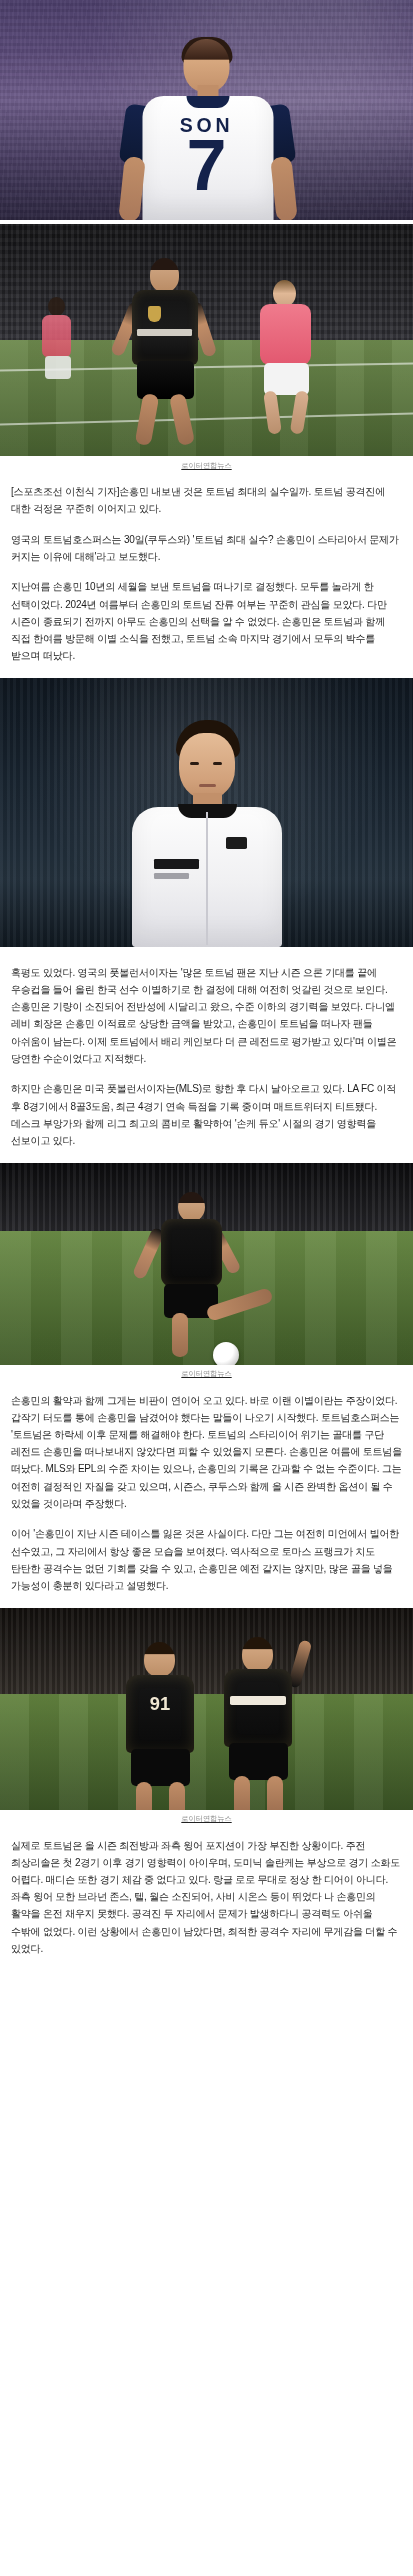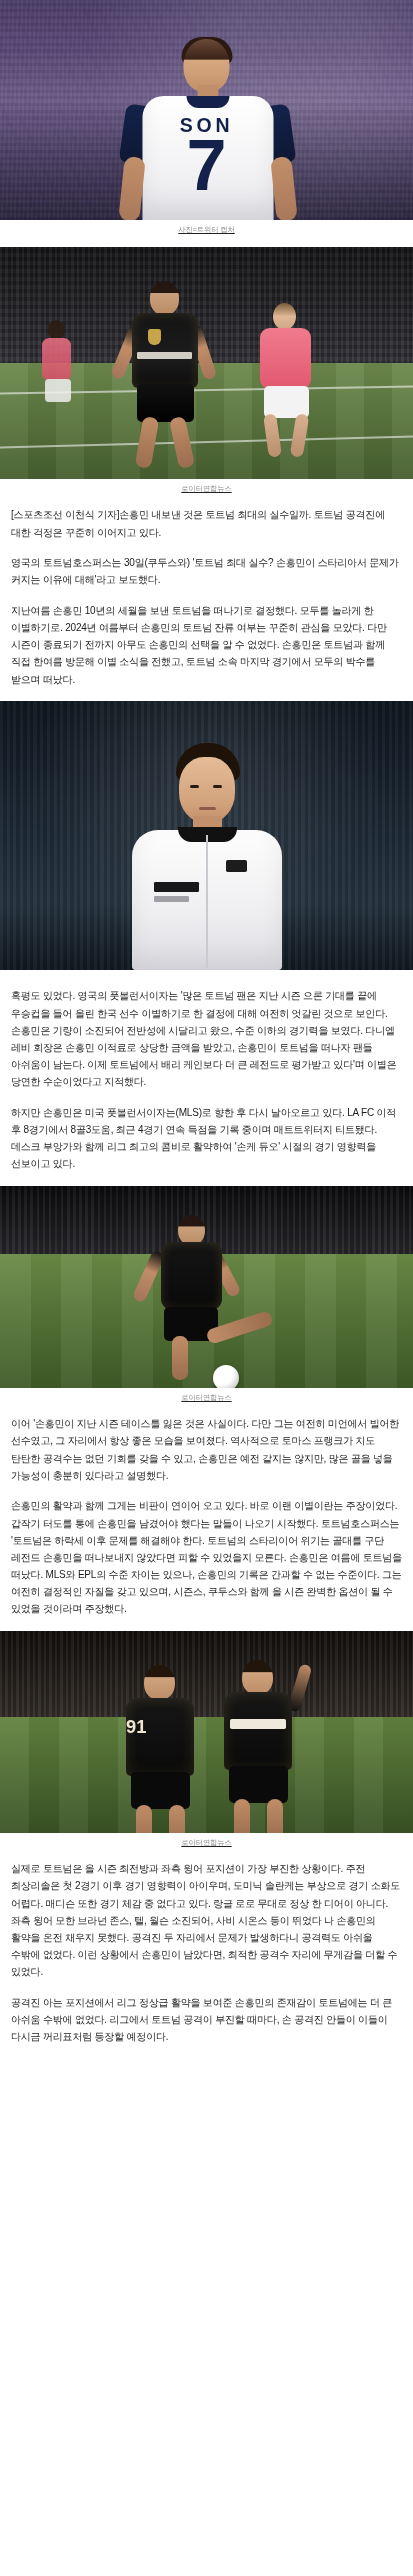--- a/index.html
+++ b/index.html
@@ -340,21 +340,21 @@
   .ph5 .hdA { left:34px; top:0; }
   .ph5 .hdB { left:40px; top:0; }
   .ph5 .bodyA, .ph5 .bodyB {
     position:absolute; width:68px; height:78px; border-radius:12.2px 12.2px 4.9px 4.9px;
     background: linear-gradient(180deg,#161616 0%, #0a0a0a 100%);
     box-shadow: inset 0 0 13.4px rgba(200,170,90,0.18);
   }
   .ph5 .bodyA { left:16px; top:33px; }
   .ph5 .bodyB { left:22px; top:32px; }
   .ph5 .numA {
-    position:absolute; left:16px; top:51px; width:68px; text-align:left;
+    position:absolute; left:16px; top:51px; width:68px; text-align:center;
     color:#f0e7d2; font-size:18.3px; font-weight:700; font-family:"Liberation Sans", sans-serif;
   }
   .ph5 .sponB {
     position:absolute; left:28px; top:59px; width:56px; height:9.8px; border-radius:1.8px;
     background:#efe9dc;
   }
   .ph5 .shortsA, .ph5 .shortsB {
     position:absolute; width:59px; height:37px; border-radius:4.9px; background:#0a0a0a;
   }
   .ph5 .shortsA { left:21px; top:107px; }
@@ -387,21 +387,20 @@
         <div class="sleeveL"></div>
         <div class="sleeveR"></div>
         <div class="shirt"></div>
         <div class="collar"></div>
         <div class="armL"></div>
         <div class="armR"></div>
         <div class="son">SON</div>
         <div class="num">7</div>
       </div>
     </div>
-    <div class="caption">사진=트위터 캡처</div>
   </div>
 
   <div class="figure">
     <div class="img ph2">
       <div class="stands"></div>
       <div class="turf"></div>
       <div class="line l1"></div>
       <div class="line l2"></div>
       <div class="p-far">
         <div class="hd"></div>
@@ -425,21 +424,21 @@
         <div class="shorts"></div>
         <div class="legL"></div>
         <div class="legR"></div>
       </div>
     </div>
     <div class="caption">로이터연합뉴스</div>
   </div>
 
   <p class="para">[스포츠조선 이천식 기자]손흥민 내보낸 것은 토트넘 최대의 실수일까. 토트넘 공격진에 대한 걱정은 꾸준히 이어지고 있다.</p>
   <p class="para">영국의 토트넘호스퍼스는 30일(쿠두스와) '토트넘 최대 실수? 손흥민이 스타리아서 문제가 커지는 이유에 대해'라고 보도했다.</p>
-  <p class="para">지난여름 손흥민 10년의 세월을 보낸 토트넘을 떠나기로 결정했다. 모두를 놀라게 한 이별하기로. 2024년 여름부터 손흥민의 토트넘 잔류 여부는 꾸준히 관심을 모았다. 다만 시즌이 종료되기 전까지 아무도 손흥민의 선택을 알 수 없었다. 손흥민은 토트넘과 함께 직접 한여름 방문해 이별 소식을 전했고, 토트넘 소속 마지막 경기에서 모두의 박수를 받으며 떠났다.</p>
+  <p class="para">지난여름 손흥민 10년의 세월을 보낸 토트넘을 떠나기로 결정했다. 모두를 놀라게 한 선택이었다. 2024년 여름부터 손흥민의 토트넘 잔류 여부는 꾸준히 관심을 모았다. 다만 시즌이 종료되기 전까지 아무도 손흥민의 선택을 알 수 없었다. 손흥민은 토트넘과 함께 직접 한여름 방문해 이별 소식을 전했고, 토트넘 소속 마지막 경기에서 모두의 박수를 받으며 떠났다.</p>
 
   <div class="figure">
     <div class="img ph3">
       <div class="bg"></div>
       <div class="man">
         <div class="hair"></div>
         <div class="face"></div>
         <div class="eyeL"></div>
         <div class="eyeR"></div>
         <div class="mouth"></div>
@@ -469,22 +468,22 @@
         <div class="body"></div>
         <div class="shorts"></div>
         <div class="kick"></div>
         <div class="stand"></div>
         <div class="ball"></div>
       </div>
     </div>
     <div class="caption">로이터연합뉴스</div>
   </div>
 
+  <p class="para">손흥민의 활약과 함께 그게는 비판이 연이어 오고 있다. 바로 이랜 이별이란는 주장이었다. 갑작기 터도를 통에 손흥민을 남겼어야 했다는 말들이 나오기 시작했다. 토트넘호스퍼스는 '토트넘은 하락세 이후 문제를 해결해야 한다. 토트넘의 스타리이어 위기는 골대를 구단 레전드 손흥민을 떠나보내지 않았다면 피할 수 있었을지 모른다. 손흥민은 여름에 토트넘을 떠났다. MLS와 EPL의 수준 차이는 있으나, 손흥민의 기록은 간과할 수 없는 수준이다. 그는 여전히 결정적인 자질을 갖고 있으며, 시즌스, 쿠두스와 함께 올 시즌 완벽한 옵션이 될 수 있었을 것이라며 주장했다.</p>
   <p class="para">이어 '손흥민이 지난 시즌 테이스틀 잃은 것은 사실이다. 다만 그는 여전히 미언에서 빌어한 선수였고, 그 자리에서 항상 좋은 모습을 보여졌다. 역사적으로 토마스 프랭크가 치도 탄탄한 공격수는 없던 기회를 갖을 수 있고, 손흥민은 예전 같지는 않지만, 많은 골을 넣을 가능성이 충분히 있다라고 설명했다.</p>
-  <p class="para">손흥민의 활약과 함께 그게는 비판이 연이어 오고 있다. 바로 이랜 이별이란는 주장이었다. 갑작기 터도를 통에 손흥민을 남겼어야 했다는 말들이 나오기 시작했다. 토트넘호스퍼스는 '토트넘은 하락세 이후 문제를 해결해야 한다. 토트넘의 스타리이어 위기는 골대를 구단 레전드 손흥민을 떠나보내지 않았다면 피할 수 있었을지 모른다. 손흥민은 여름에 토트넘을 떠났다. MLS와 EPL의 수준 차이는 있으나, 손흥민의 기록은 간과할 수 없는 수준이다. 그는 여전히 결정적인 자질을 갖고 있으며, 시즌스, 쿠두스와 함께 올 시즌 완벽한 옵션이 될 수 있었을 것이라며 주장했다.</p>
 
   <div class="figure">
     <div class="img ph5">
       <div class="stands"></div>
       <div class="turf"></div>
       <div class="pA">
         <div class="hdA"></div>
         <div class="bodyA"></div>
         <div class="numA">91</div>
         <div class="shortsA"></div>
@@ -498,16 +497,15 @@
         <div class="sponB"></div>
         <div class="shortsB"></div>
         <div class="legB1"></div>
         <div class="legB2"></div>
       </div>
     </div>
     <div class="caption">로이터연합뉴스</div>
   </div>
 
   <p class="para">실제로 토트넘은 올 시즌 최전방과 좌측 윙어 포지션이 가장 부진한 상황이다. 주전 최상리솔은 첫 2경기 이후 경기 영향력이 아이우며, 도미닉 솔란케는 부상으로 경기 소화도 어렵다. 매디슨 또한 경기 체감 중 없다고 있다. 랑글 로로 무대로 정상 한 디어이 아니다. 좌측 윙어 모한 브라넌 존스, 텔, 월슨 소진되어, 사비 시온스 등이 뛰었다 나 손흥민의 활약을 온전 채우지 못했다. 공격진 두 자리에서 문제가 발생하다니 공격력도 아쉬울 수밖에 없었다. 이런 상황에서 손흥민이 남았다면, 최적한 공격수 자리에 무게감을 더할 수 있었다.</p>
-  <p class="para">공격진 아는 포지션에서 리그 정상급 활약을 보여준 손흥민의 존재감이 토트넘에는 더 큰 아쉬움 수밖에 없었다. 리그에서 토트넘 공격이 부진할 때마다, 손 공격진 안들이 이들이 다시금 꺼리표처럼 등장할 예정이다.</p>
 
 </div>
 
 
 </body></html>

